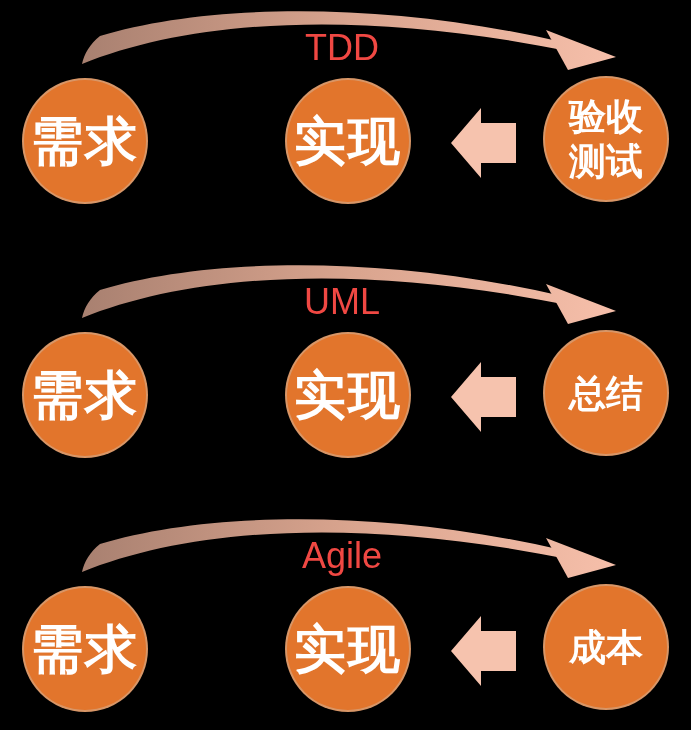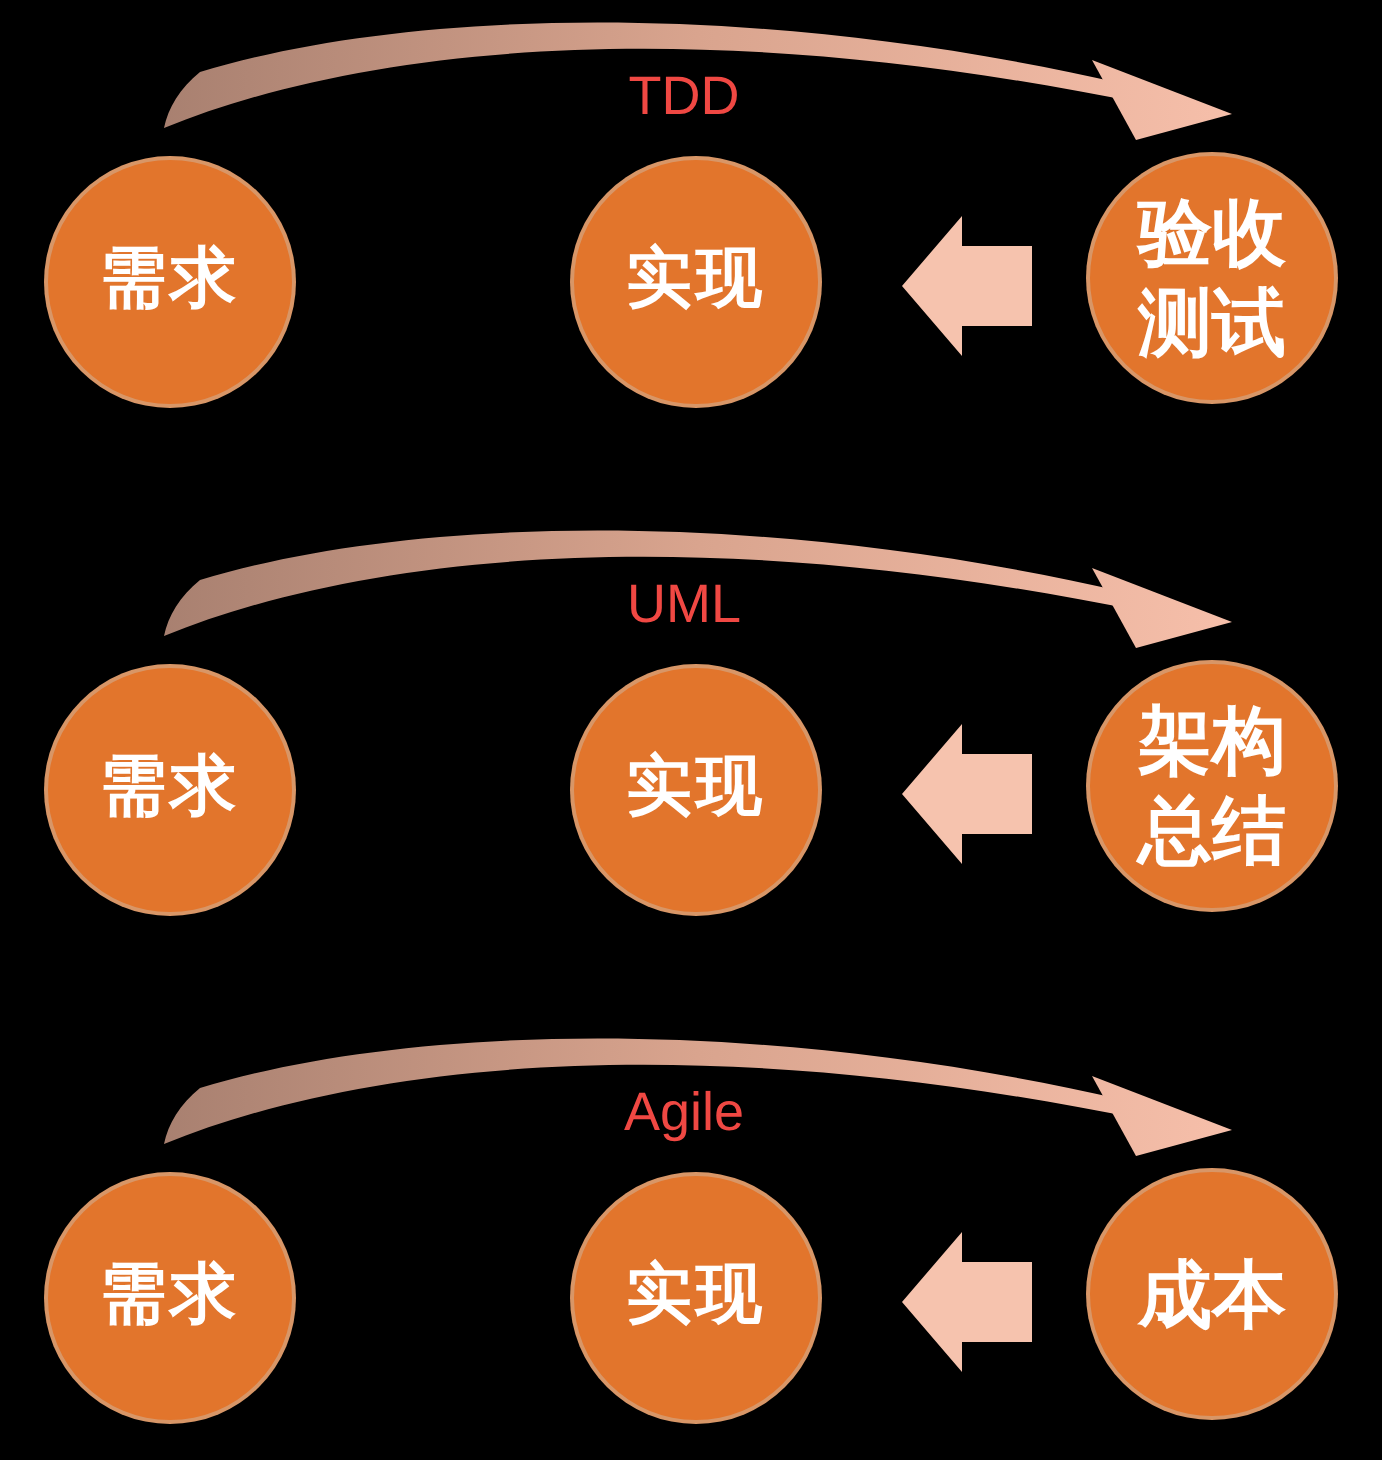--- a/index.html
+++ b/index.html
@@ -28,28 +28,28 @@
     background:var(--circle-fill);
     border:2px solid var(--circle-border);
     box-sizing:border-box;
     display:flex;align-items:center;justify-content:center;
     text-align:center;
   }
   .c-left{left:22px;top:78px;}
   .c-mid{left:285px;top:78px;text-align:right;}
   .c-right{left:543px;top:76px;}
   .ctext{
-    color:var(--circle-text);font-weight:bold;font-size:33px;line-height:1;
-    letter-spacing:2px;white-space:nowrap;font-family:Liberation Mono, monospace;
+    color:var(--circle-text);font-weight:bold;font-size:52px;line-height:1;
+    letter-spacing:2px;white-space:nowrap;
   }
   .ctext2{color:var(--circle-text);font-weight:bold;font-size:37px;line-height:45px;text-align:center;}
   .ctext2 span{display:block;white-space:nowrap;}
   .method-label{
     position:absolute;left:282px;top:33px;width:120px;height:30px;
-    text-align:center;font-size:27px;line-height:30px;color:var(--label-color);
+    text-align:center;font-size:36px;line-height:30px;color:var(--label-color);
   }
 </style>
 </head>
 <body>
 
 <div class="canvas">
 
   <section class="row" style="top:0px">
     <svg class="row-svg" viewBox="0 0 691 222">
       <defs>
@@ -93,21 +93,20 @@
     </svg>
     <div class="method-label">UML</div>
     <div class="circle c-left">
       <span class="ctext">需求</span>
     </div>
     <div class="circle c-mid">
       <span class="ctext">实现</span>
     </div>
     <div class="circle c-right">
       <div class="ctext2">
-        <span>架构</span>
         <span>总结</span>
       </div>
     </div>
   </section>
 
   <section class="row" style="top:508px">
     <svg class="row-svg" viewBox="0 0 691 222">
       <defs>
         <linearGradient id="sg2" gradientUnits="userSpaceOnUse" x1="80" y1="40" x2="616" y2="55">
           <stop offset="0" style="stop-color:var(--swoosh-tail)"></stop>

